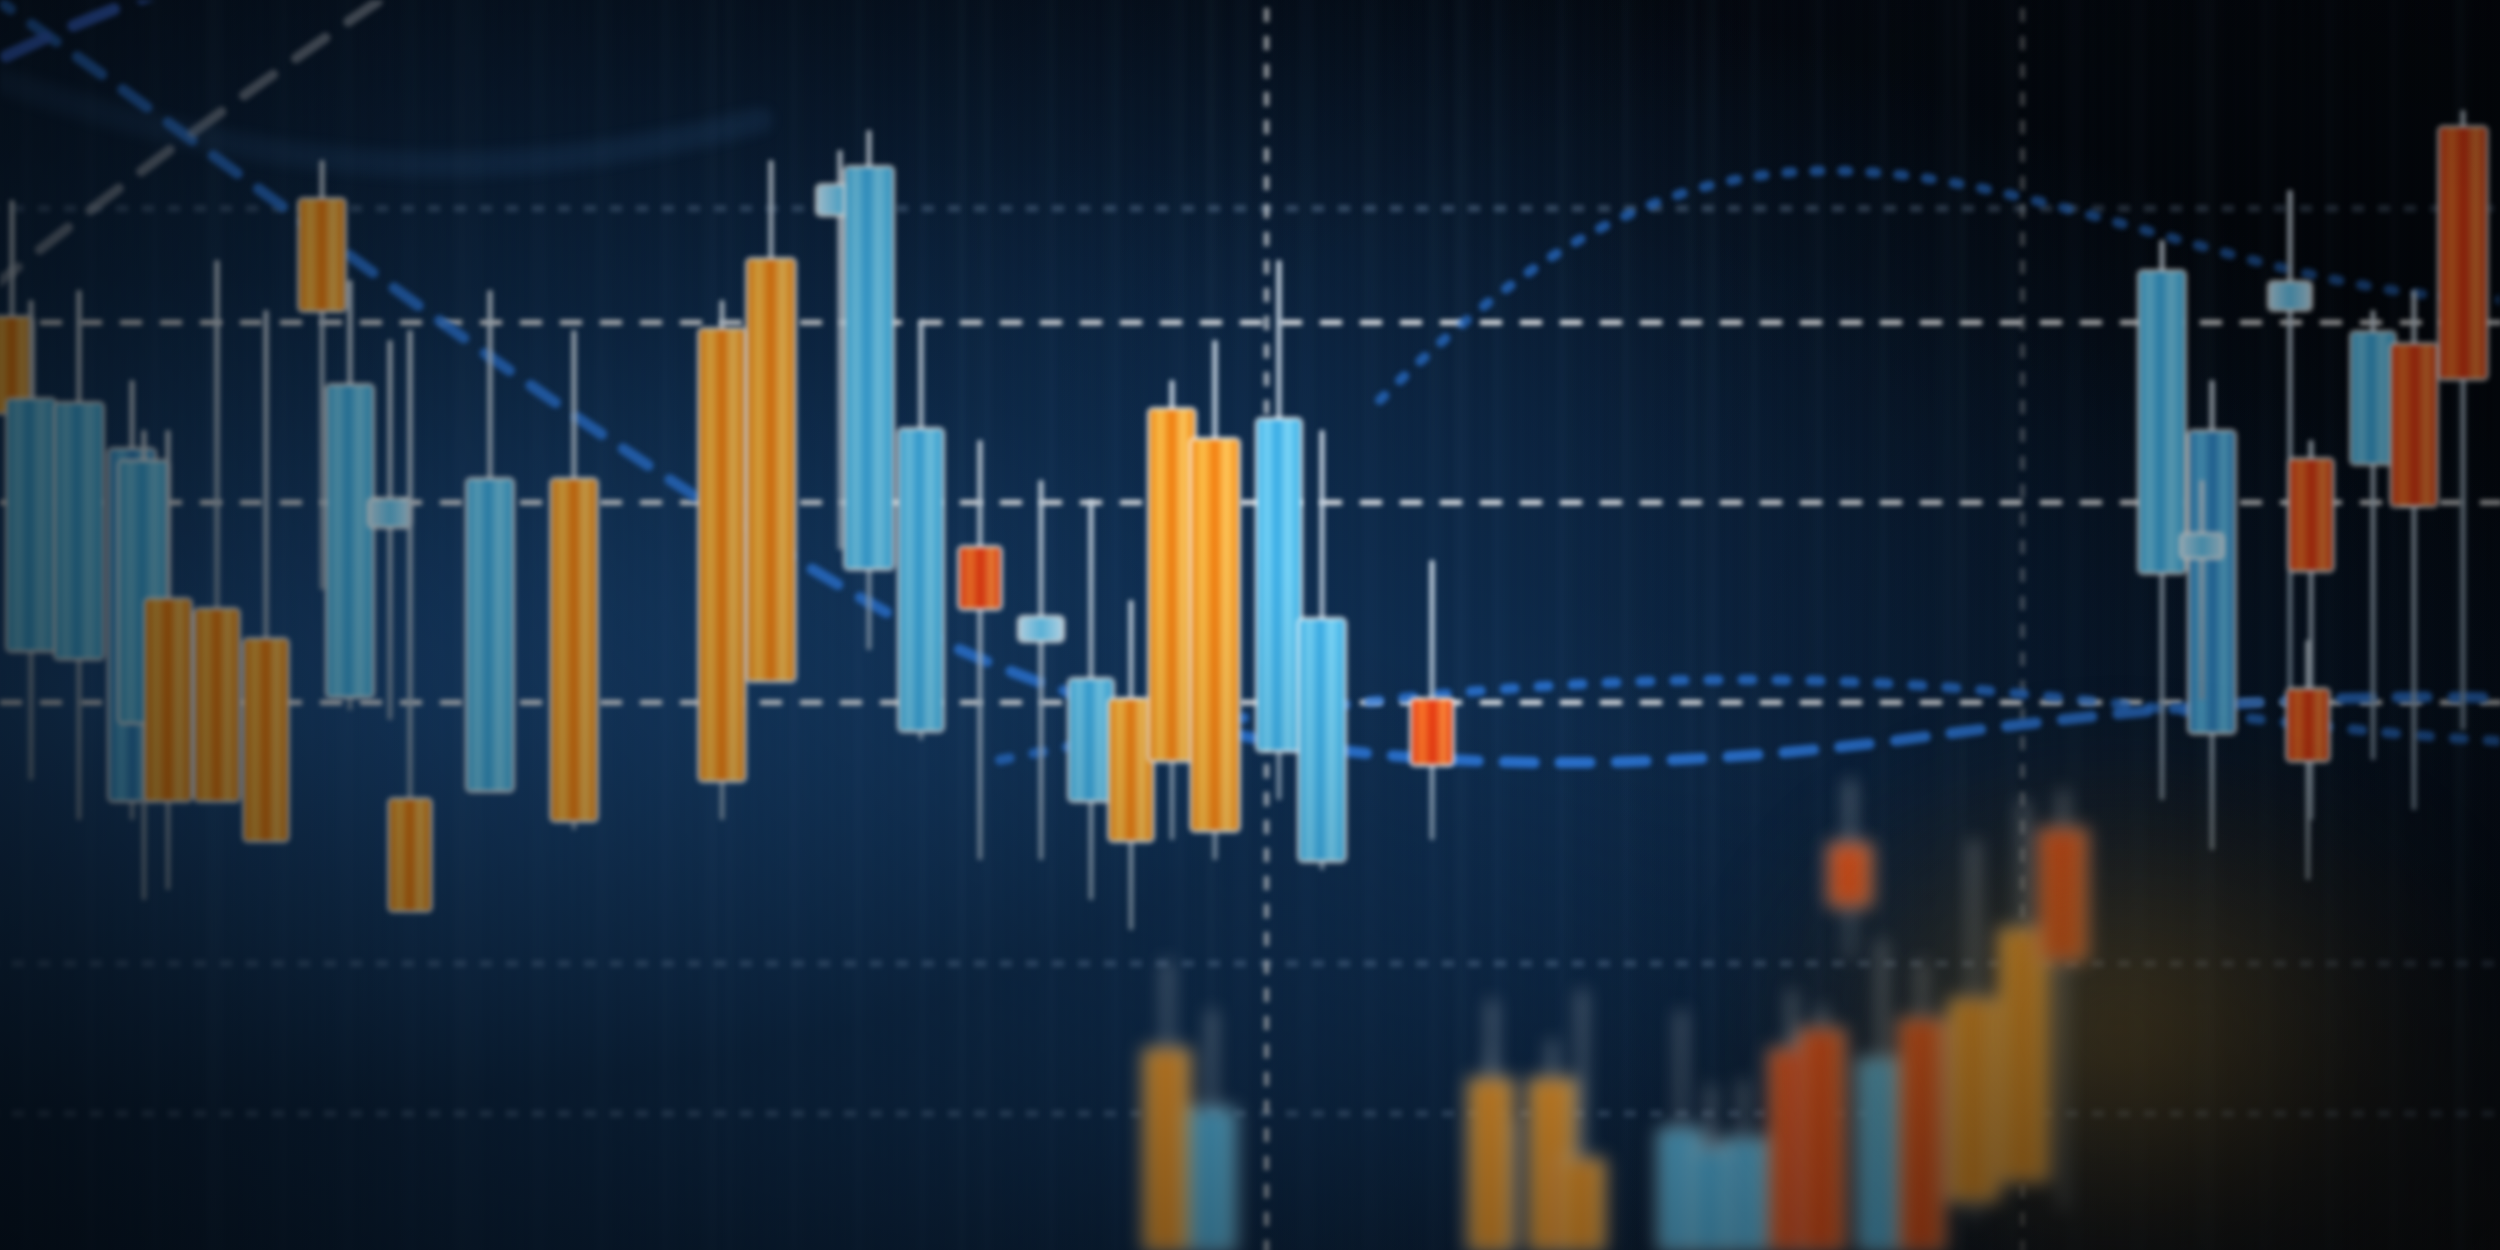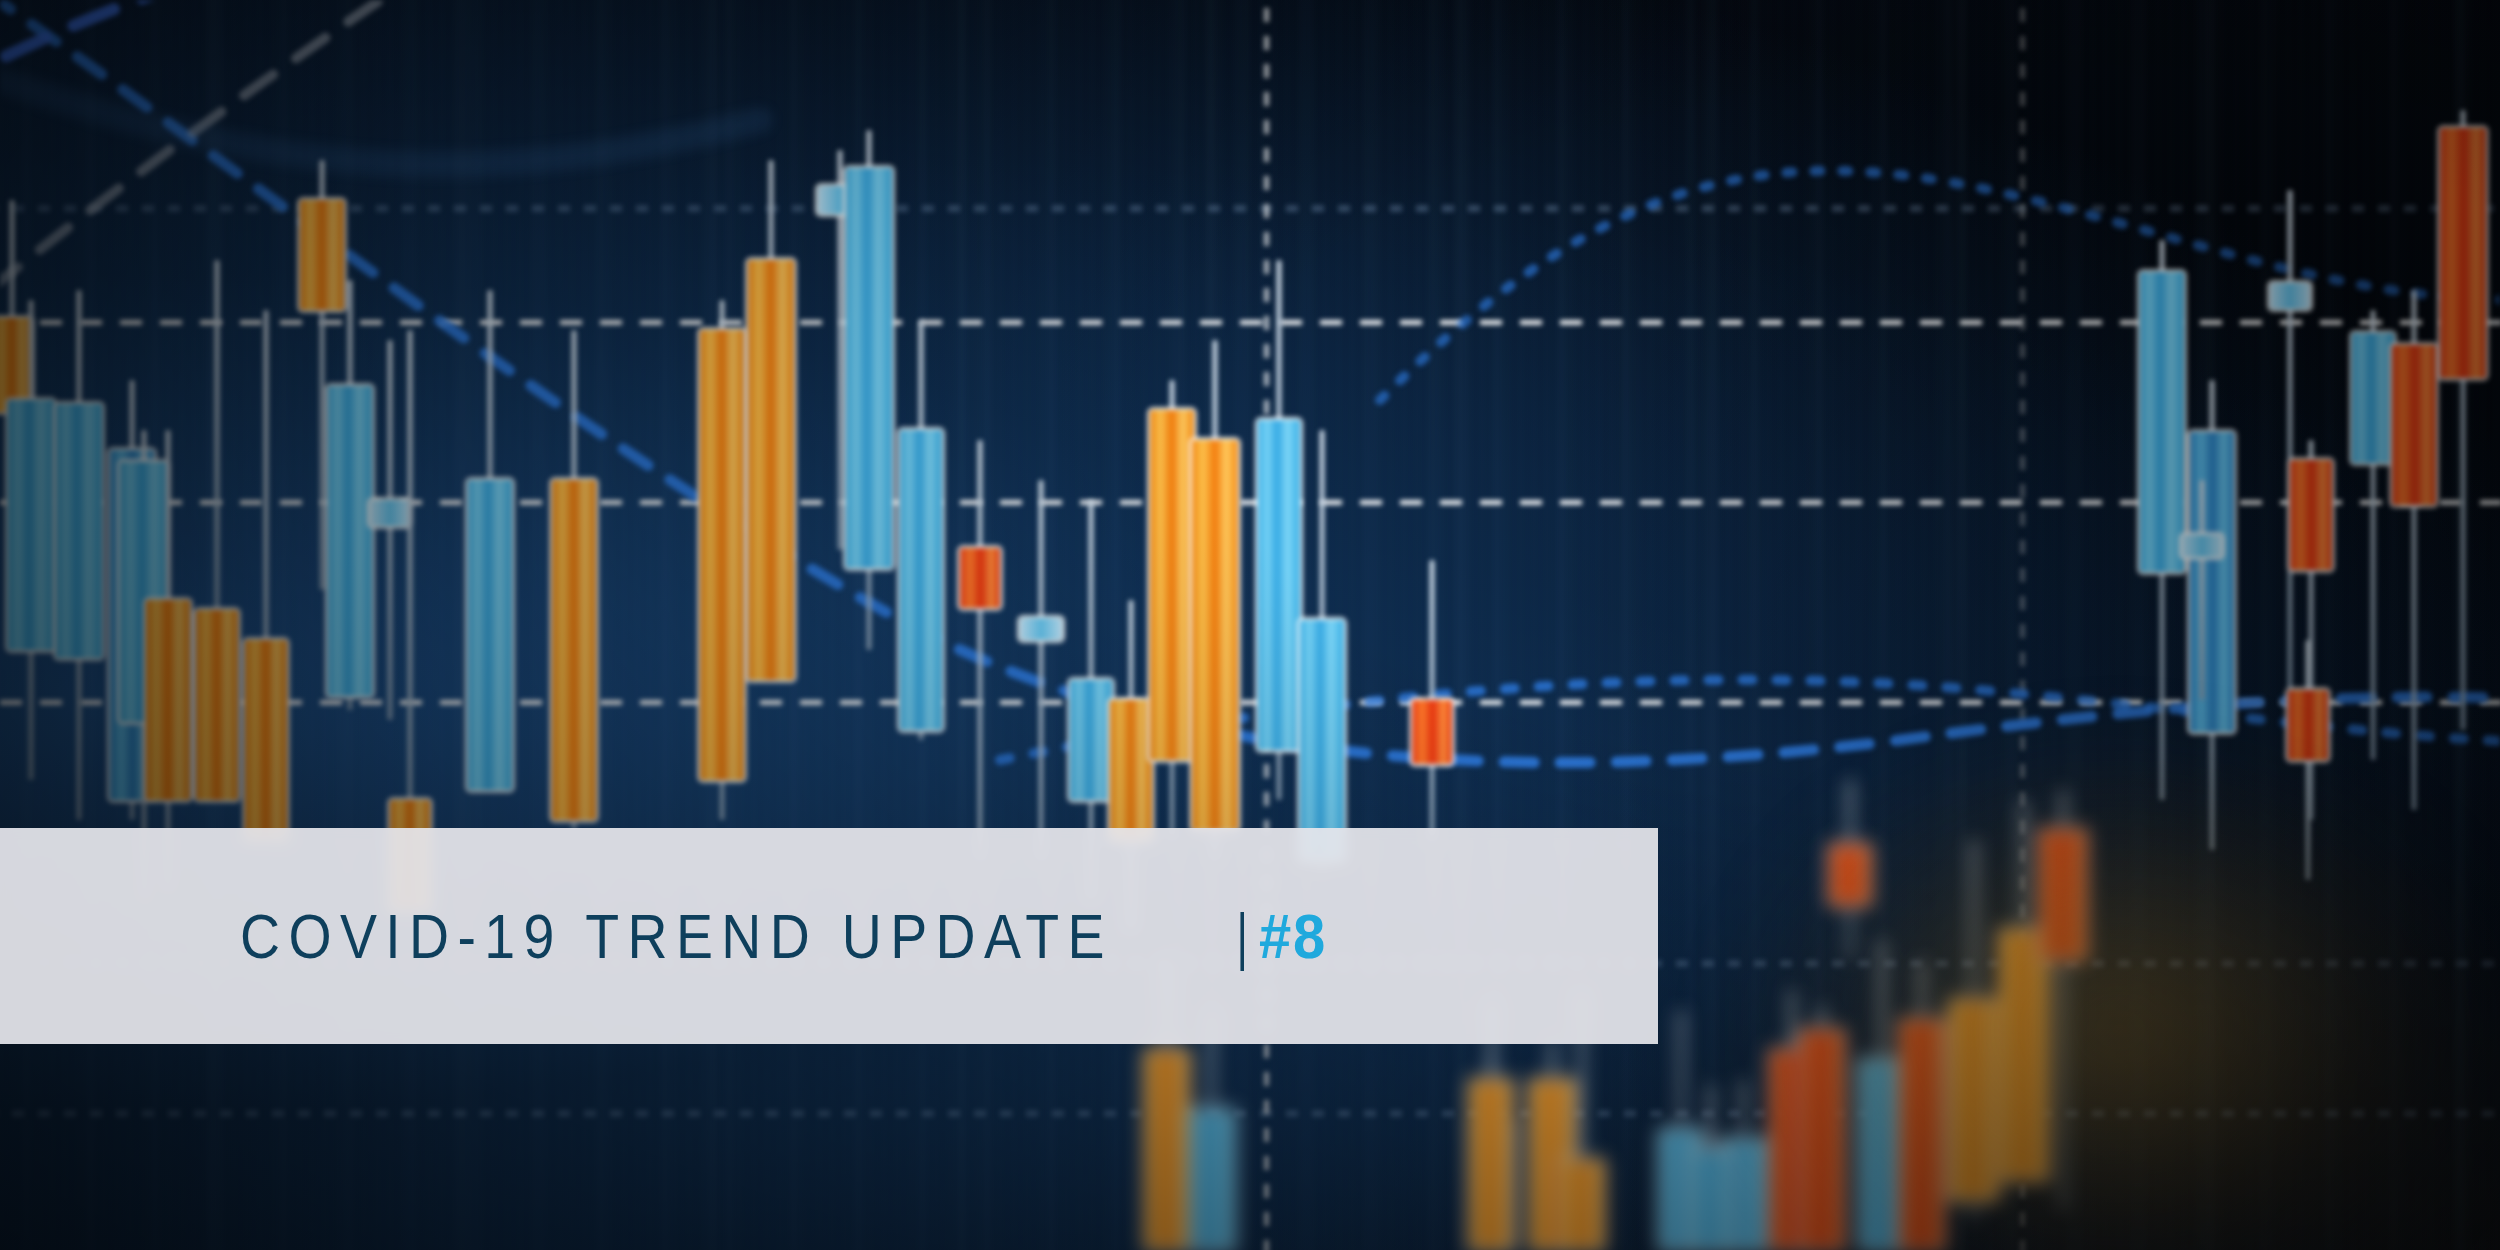--- a/index.html
+++ b/index.html
@@ -451,21 +451,14 @@
       <div class="candle" style="left:1830px;top:0;width:40px;height:1250px;">
         <div class="wick" style="top:780px;height:180px;"></div>
         <div class="body downr" style="top:845px;height:60px;"></div>
       </div>
     </div>
 
     <div class="warmglow"></div>
     <div class="vignette"></div>
   </div>
 
-  <div class="banner">
-    <div class="banner-inner">
-      <span class="title-main">COVID-19 TREND UPDATE</span>
-      <span class="title-sep">|</span>
-      <span class="title-num">#8</span>
-    </div>
-  </div>
 
 </div>
 
 </body></html>

